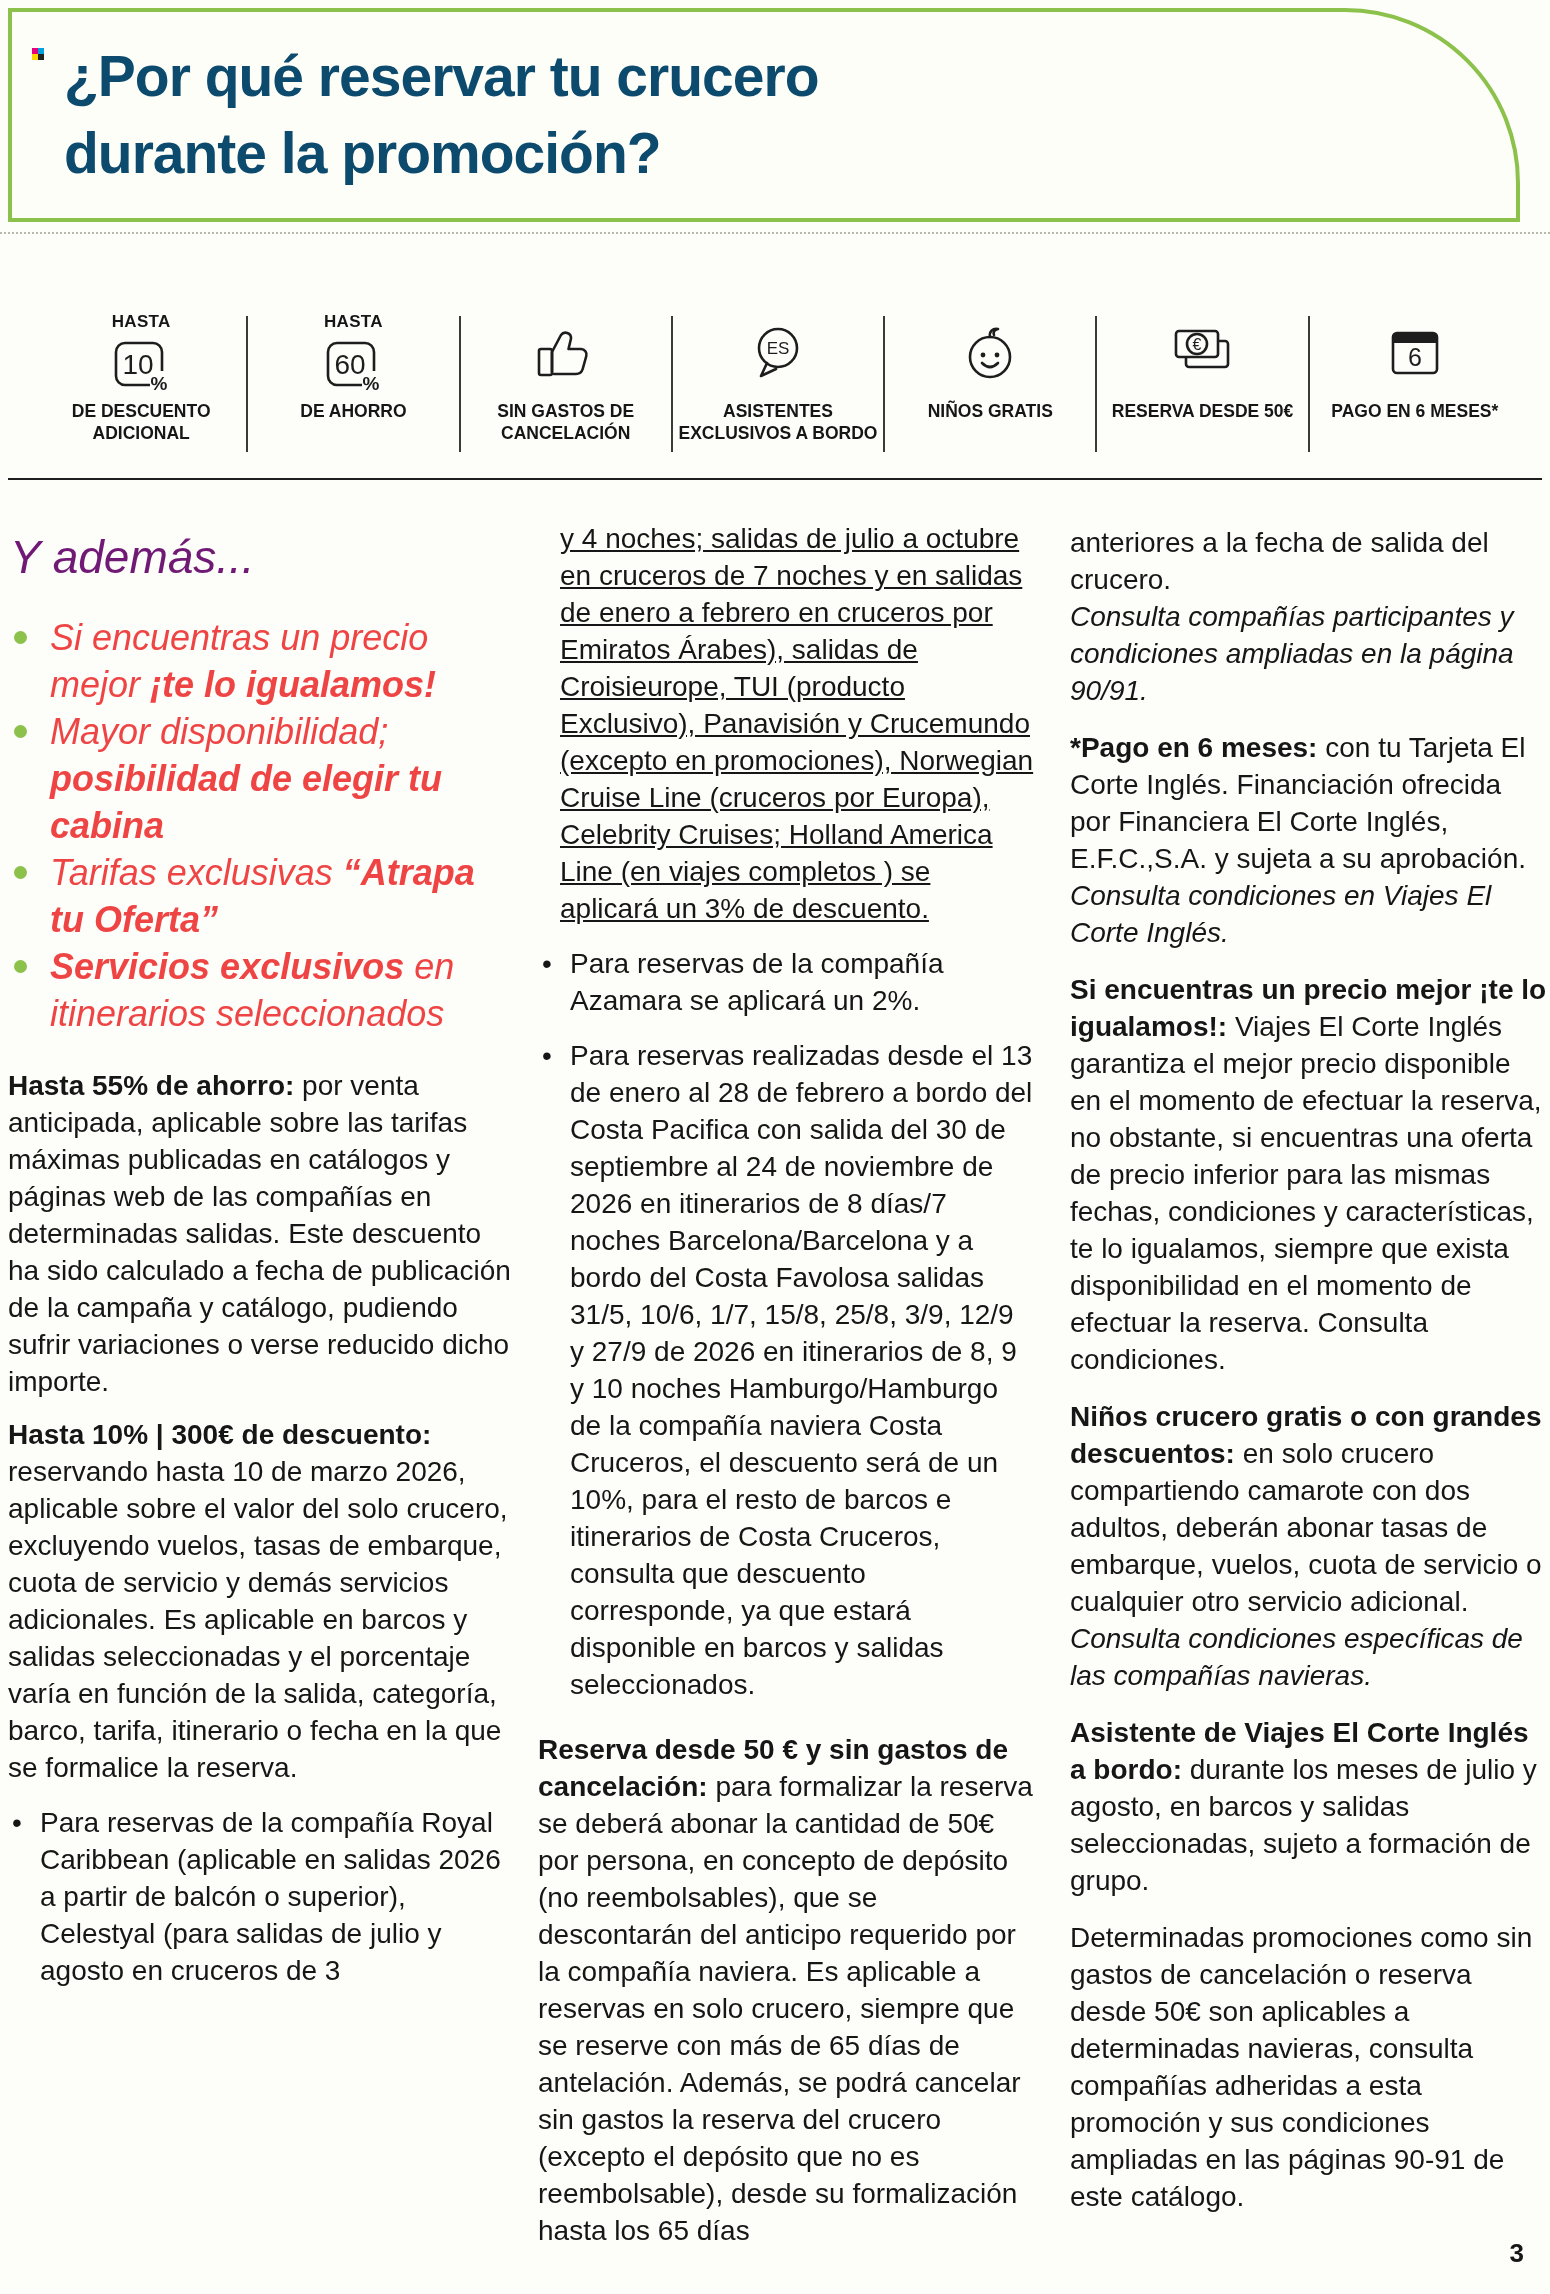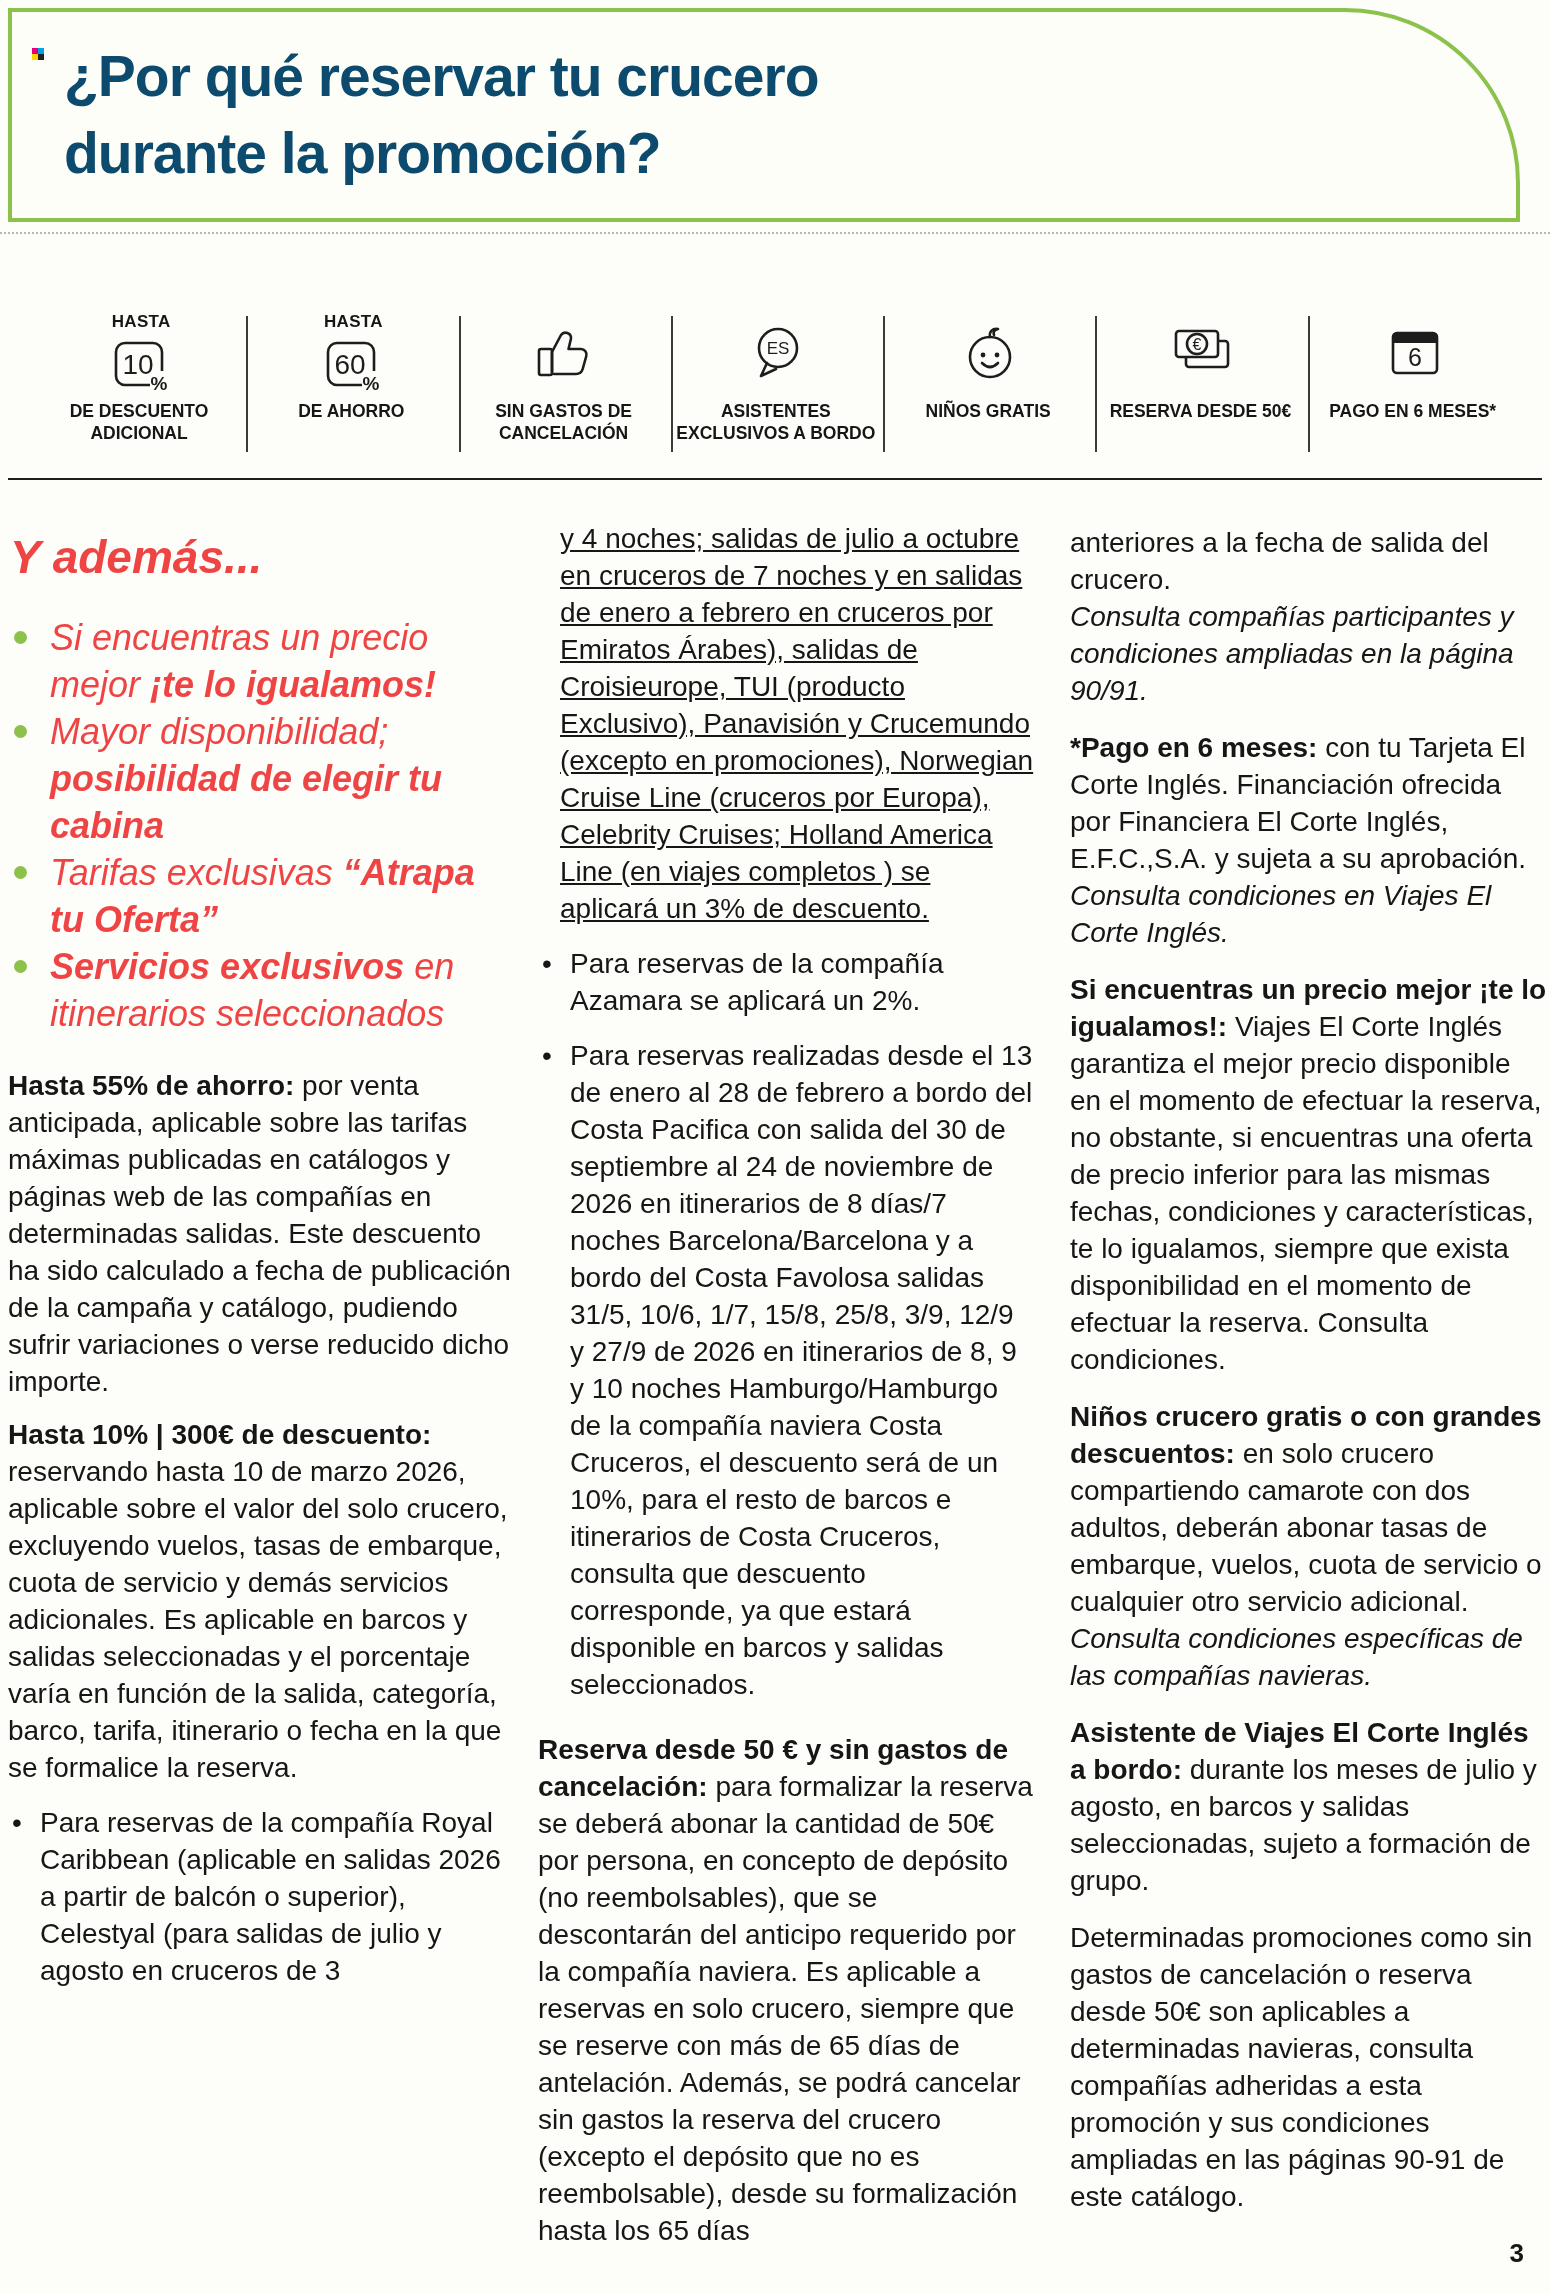--- a/index.html
+++ b/index.html
@@ -15,41 +15,41 @@
   .reg-mark i:nth-child(1){background:#e6007e;}
   .reg-mark i:nth-child(2){background:#00a3e0;}
   .reg-mark i:nth-child(3){background:#ffd500;}
   .reg-mark i:nth-child(4){background:#222;}
   .title{margin:0;padding:26px 0 0 52px;font-size:57px;line-height:77px;
          font-weight:bold;color:#0c4a6e;letter-spacing:-1px;}
   .dotted-line{position:absolute;left:0;top:232px;width:1550px;border-top:2px dotted #b9b9ae;}
 
   
   .benefits{position:absolute;left:36px;top:312px;width:1484px;display:flex;align-items:flex-start;}
-  .benefit{flex:1 1 0;display:flex;flex-direction:column;text-align:center;}
+  .benefit{flex:1 1 0;display:flex;flex-direction:column;align-items:center;text-align:center;}
   .b-top{font-weight:bold;font-size:17px;height:24px;letter-spacing:.3px;}
   .b-icon{display:flex;align-items:center;justify-content:center;}
   .with-top .b-icon{height:58px;}
   .no-top .b-icon{height:82px;}
   .b-label{margin-top:6px;font-weight:bold;font-size:17.5px;line-height:22px;max-width:206px;}
   .benefit-divider{flex:0 0 2px;width:2px;height:136px;background:#3a3a3a;margin-top:4px;}
   .icon-svg{stroke:#1d1d1d;stroke-width:2.6;fill:none;stroke-linecap:round;stroke-linejoin:round;}
   .icon-svg text{font-family:"Liberation Sans",sans-serif;fill:#1d1d1d;stroke:none;}
   .icon-svg .fill{fill:#1d1d1d;stroke:none;}
   .icon-svg .paper{fill:#fdfdfa;}
 
   .rule{position:absolute;left:8px;top:478px;width:1534px;height:2px;background:#1f1f1f;}
 
   
   .col{position:absolute;}
   #col1{left:8px;top:518px;width:505px;}
   #col2{left:538px;top:520px;width:497px;}
   #col3{left:1070px;top:524px;width:478px;}
 
-  .green-head{color:#ef4444;font-size:46px;font-weight:bold;font-style:italic;margin:12px 0 30px 2px;}
+  .green-head{color:#701a75;font-size:46px;font-weight:normal;font-style:italic;margin:12px 0 30px 2px;}
   .green-list{list-style:none;margin:0 0 30px 0;padding:0;color:#ef4444;
               font-size:36px;font-style:italic;line-height:47px;}
   .green-list li{position:relative;padding-left:42px;}
   .green-list li::before{content:"";position:absolute;left:6px;top:17px;width:13px;height:13px;
                          border-radius:50%;background:#8cc14b;}
   .body{font-size:28px;line-height:37px;margin:0 0 16px 0;}
   .lead{font-weight:bold;}
   .bullet{position:relative;padding-left:32px;margin-top:18px;}
   .bullet::before{content:"\2022";position:absolute;left:4px;}
   .cont{padding-left:22px;text-decoration:underline;}

